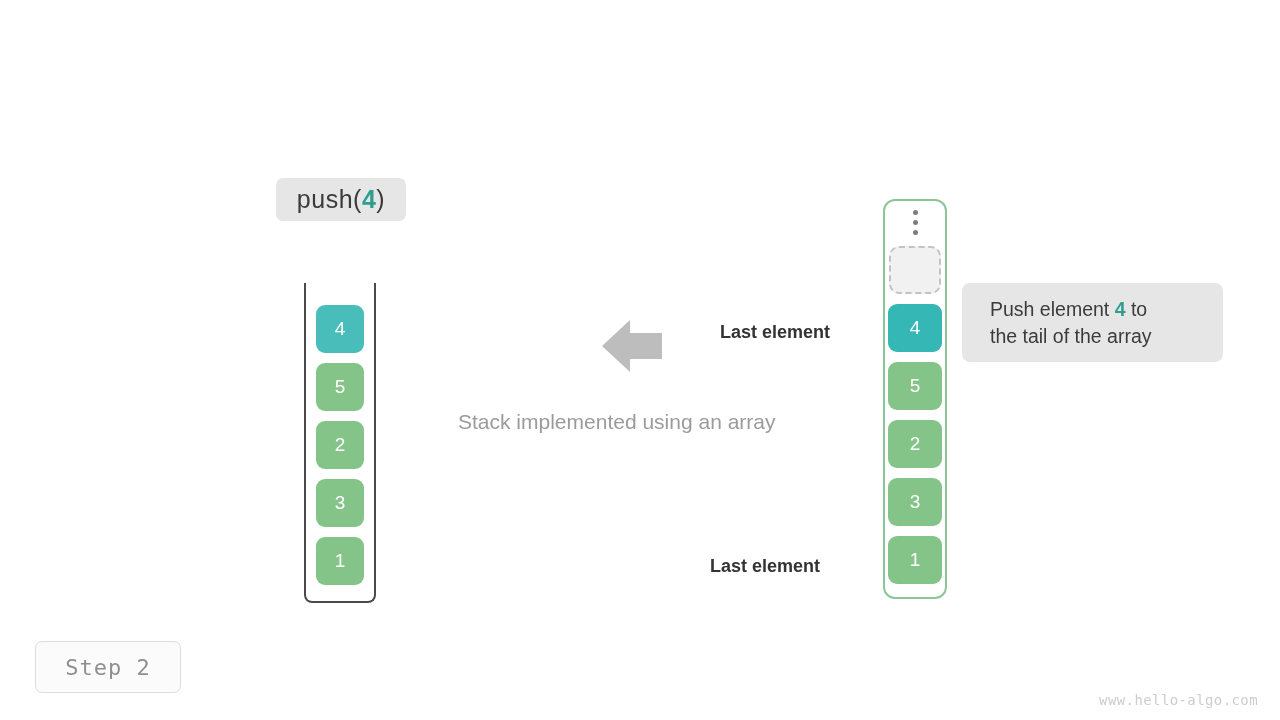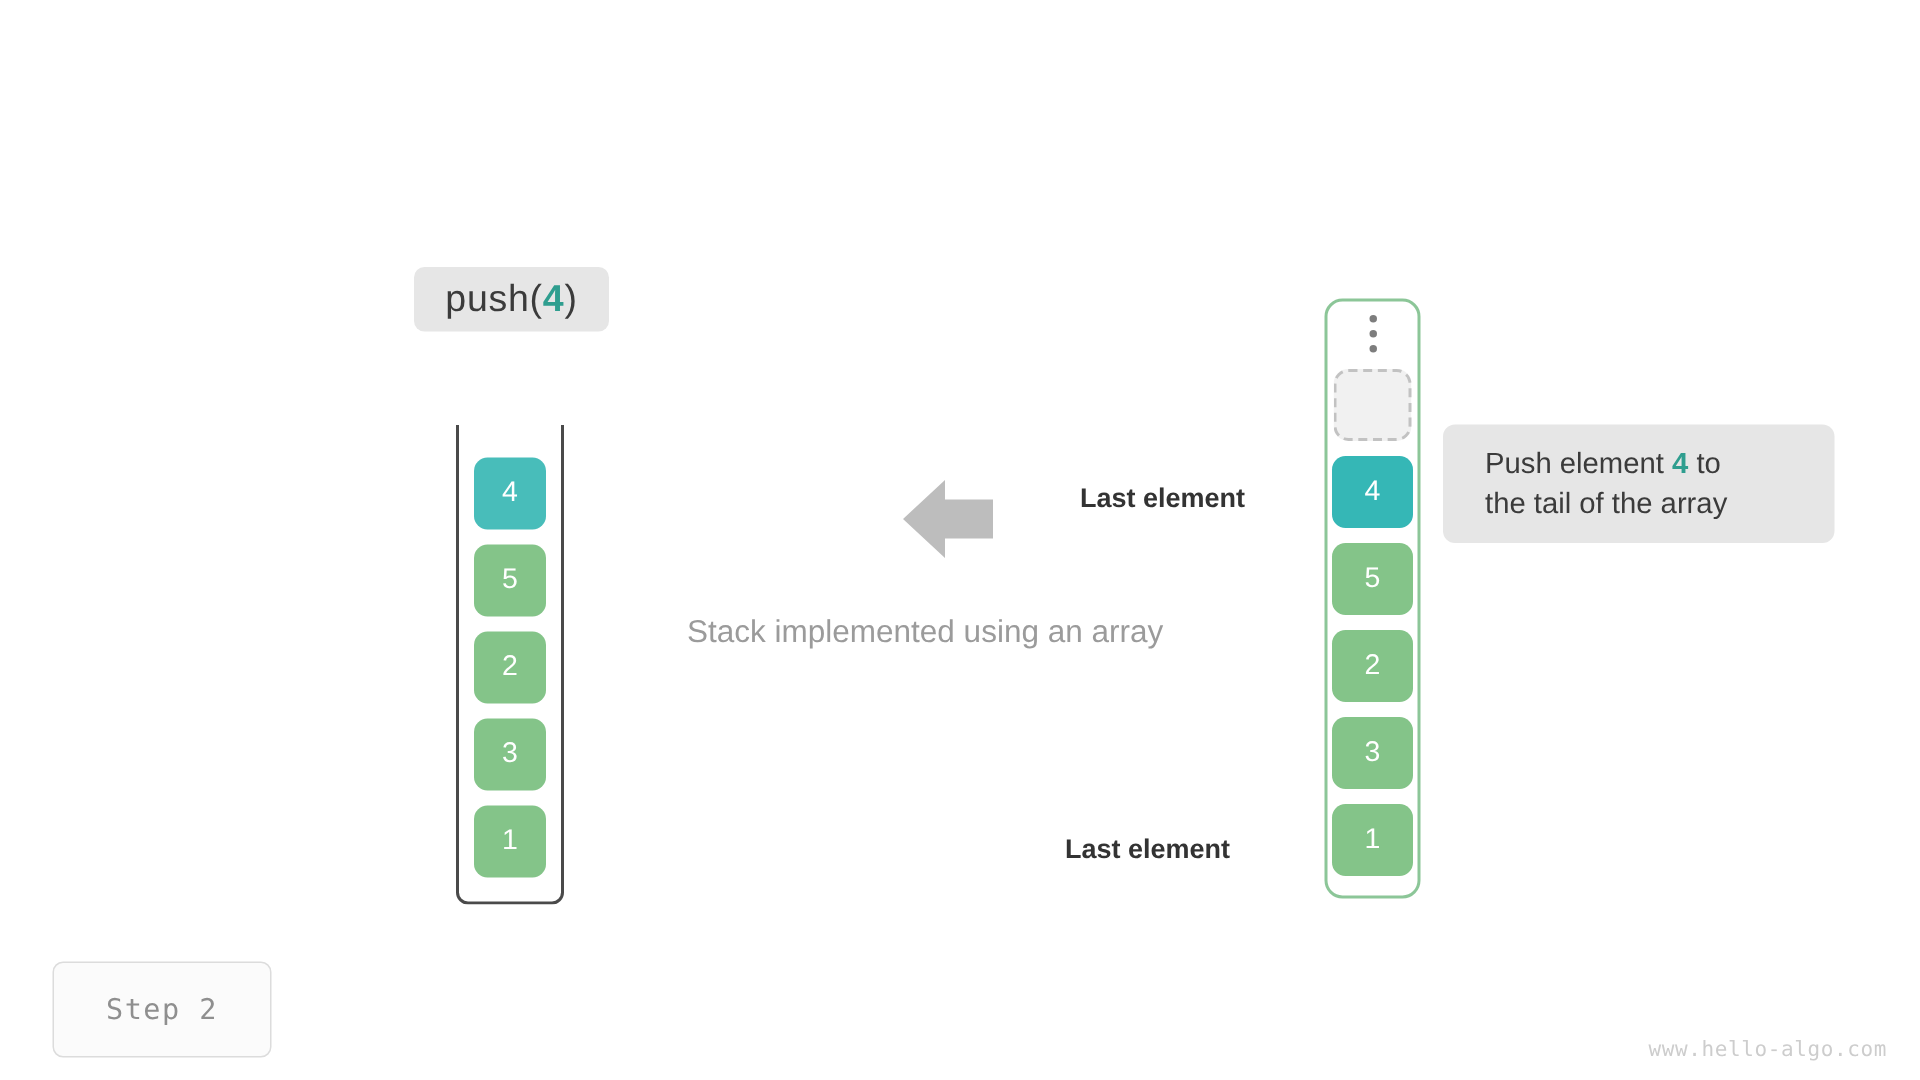--- a/index.html
+++ b/index.html
@@ -208,29 +208,29 @@
     color: #2f9e8f;
     font-weight: bold;
   }
 
   
   #step-badge {
     position: absolute;
     left: 35px;
     top: 641px;
     width: 146px;
-    height: 64px;
+    height: 52px;
     background: #fbfbfb;
     border: 1px solid #dcdcdc;
     border-radius: 7px;
     display: flex;
     align-items: center;
     justify-content: center;
     font-family: "DejaVu Sans Mono", "Liberation Mono", monospace;
-    font-size: 19px;
+    font-size: 22px;
     color: #8f8f8f;
     letter-spacing: 1px;
     box-sizing: border-box;
   }
 
   
   #watermark {
     position: absolute;
     right: 22px;
     bottom: 12px;

